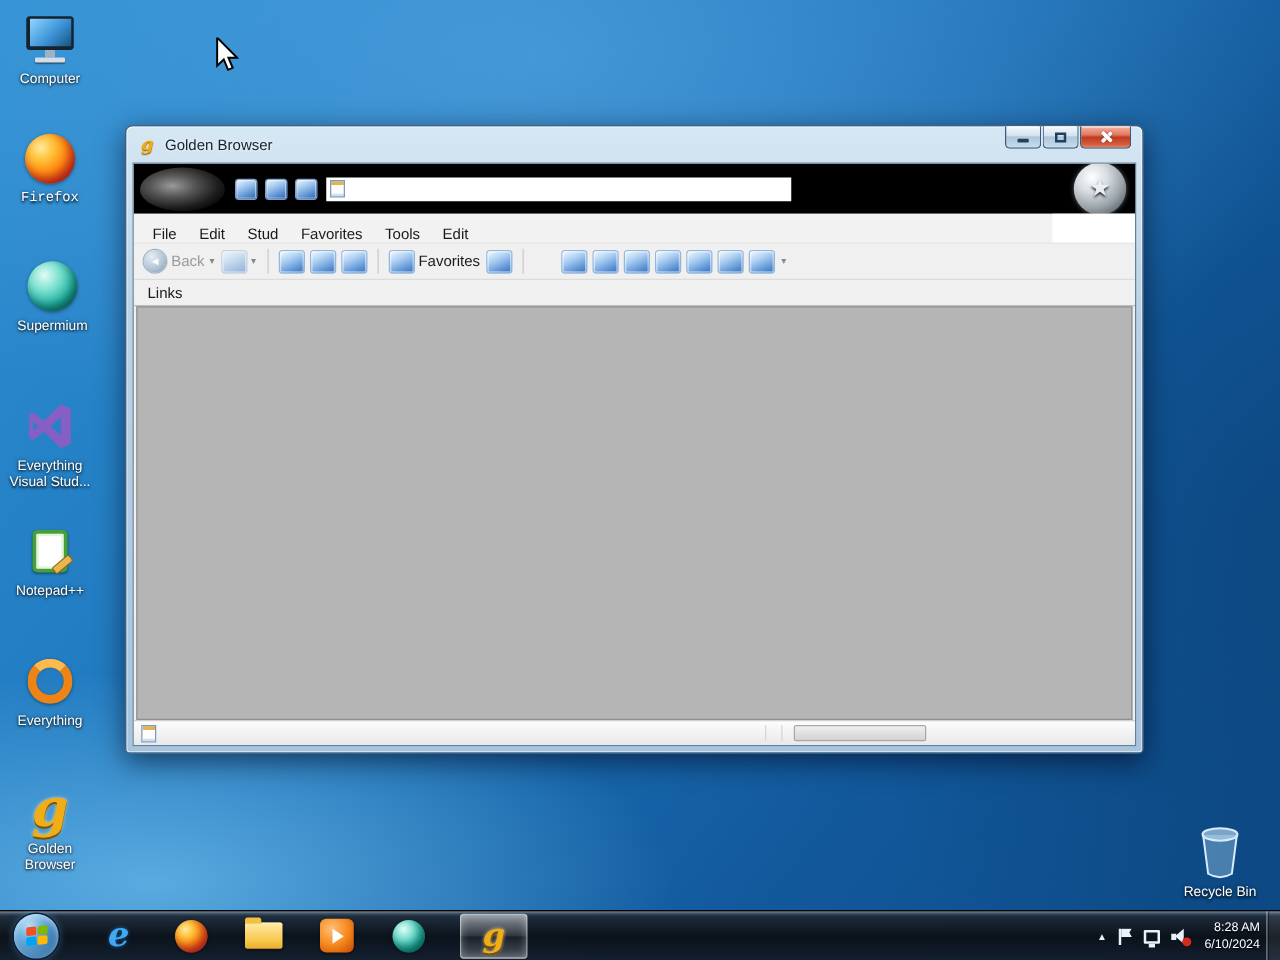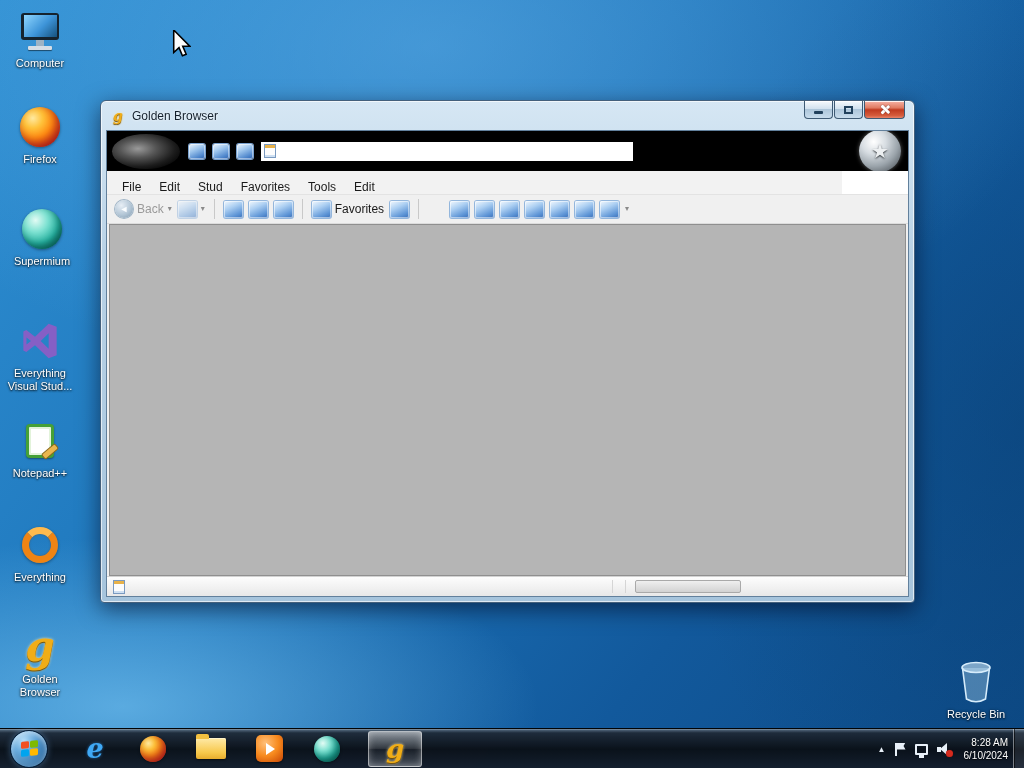--- a/index.html
+++ b/index.html
@@ -12,21 +12,21 @@
       radial-gradient(ellipse 900px 480px at 42% 6%, rgba(110,185,240,0.45), rgba(110,185,240,0) 70%),
       radial-gradient(ellipse 500px 700px at 100% 55%, rgba(8,60,110,0.45), rgba(8,60,110,0) 70%),
       linear-gradient(128deg,#2e8fd2 0%, #1d74ba 42%, #12599c 72%, #0d4a86 100%);
   }
 
   
   .desk-icon { position:absolute; width:76px; text-align:center; color:#fff;
     font-size:11px; line-height:1.15; text-shadow:0 1px 2px rgba(0,0,0,.85), 0 0 3px rgba(0,0,0,.5); cursor:default; }
   .desk-icon .art { height:46px; display:flex; align-items:center; justify-content:center; margin-bottom:3px; }
 
-  .di-computer{left:2px;top:8px;} .di-firefox{left:2px;top:104px;}
+  .di-computer{left:2px;top:8px;} .di-firefox{left:2px;top:104px;font-family:Liberation Mono, monospace;}
   .di-supermium{left:4px;top:206px;} .di-vs{left:2px;top:318px;}
   .di-npp{left:2px;top:418px;} .di-everything{left:2px;top:522px;}
   .di-golden{left:2px;top:624px;} .di-recycle{left:938px;top:659px;}
 
   .mon{width:38px;height:27px;background:#15232e;border-radius:3px;padding:2.5px;}
   .scr{width:100%;height:100%;background:linear-gradient(135deg,#8fd6ff 0%,#3d94d8 55%,#16527e 100%);}
   .mstack{display:flex;flex-direction:column;align-items:center;}
   .mstand{width:8px;height:6px;background:#9db3c4;}
   .mbase{width:24px;height:4px;background:#d5dee6;border-radius:1px;box-shadow:0 1px 1px rgba(0,0,0,.5);}
 
@@ -329,20 +329,23 @@
       <div class="tb-icon"></div>
       <div class="tb-icon"></div>
       <div class="tb-icon"></div>
       <div class="tb-icon"></div>
       <div class="tb-icon"></div>
       <div class="tb-icon"></div>
       <span class="dd">▾</span>
     </div>
 
 
+    <div class="linksbar">
+      <span class="links-label">Links</span>
+    </div>
 
     <div class="content"></div>
 
     <div class="statusbar">
       <div class="mini-page-icon"></div>
       <div class="sb-sep s1"></div>
       <div class="sb-sep s2"></div>
       <div class="sb-thumb"></div>
     </div>
 

